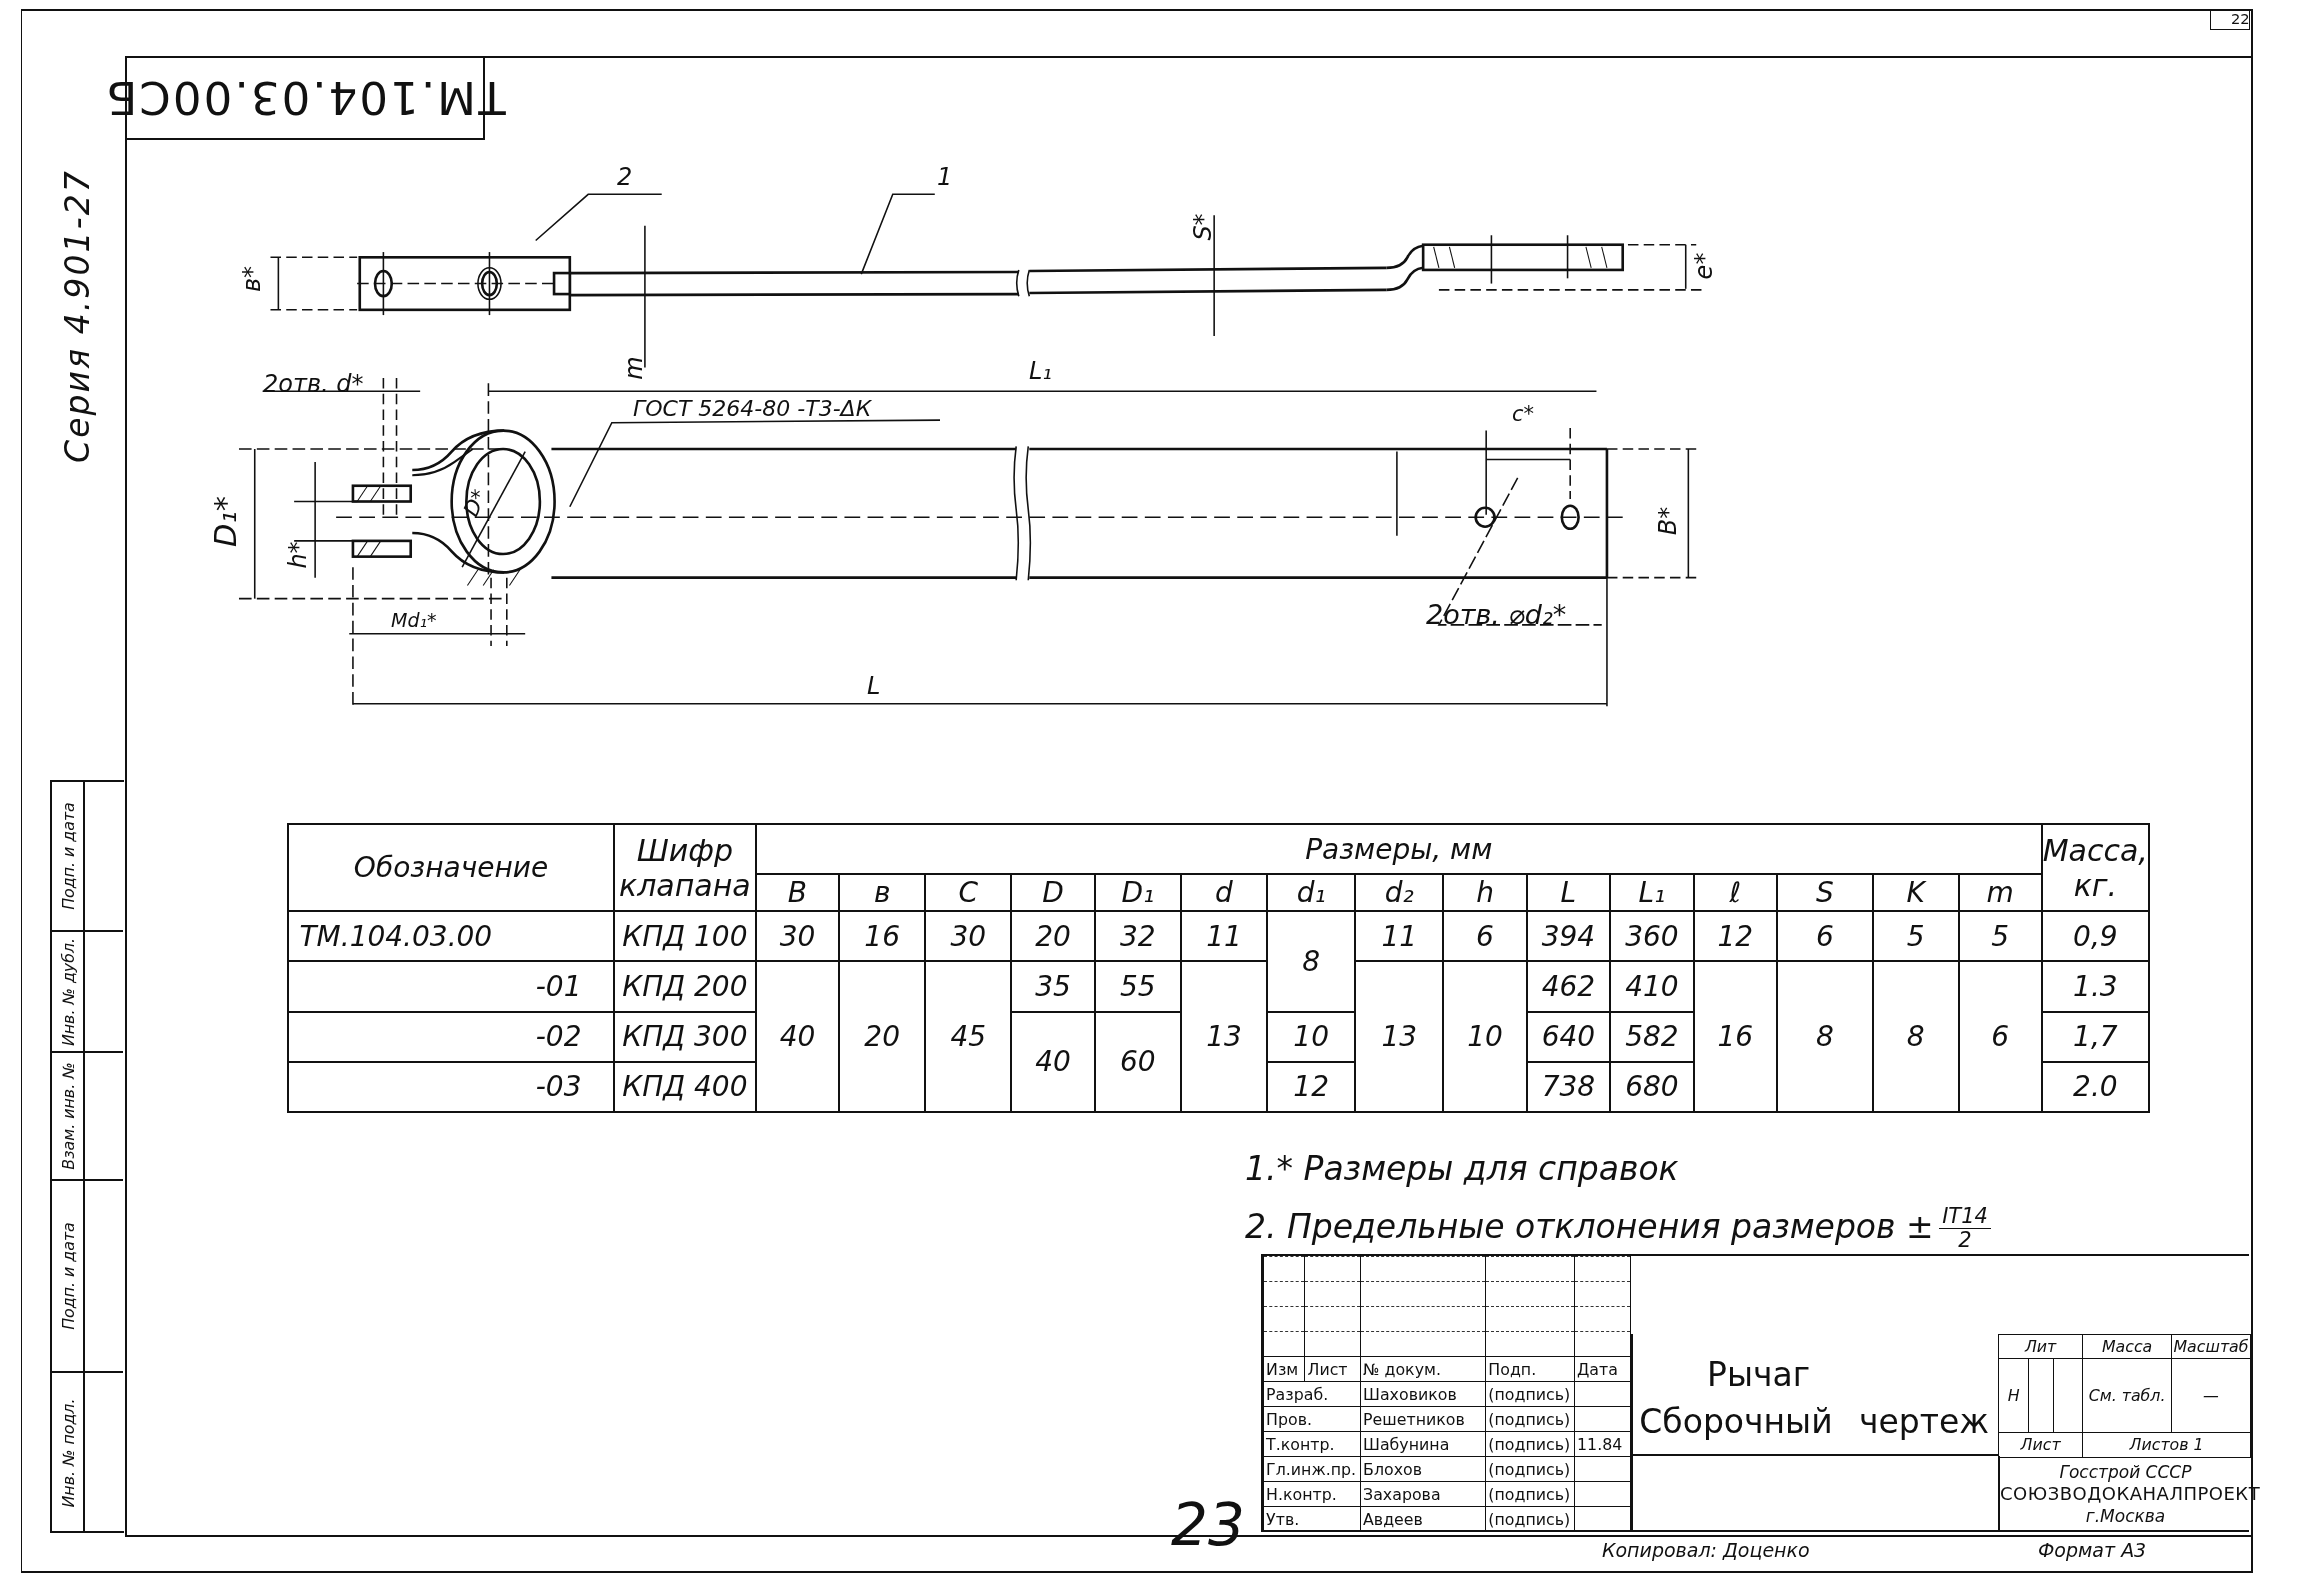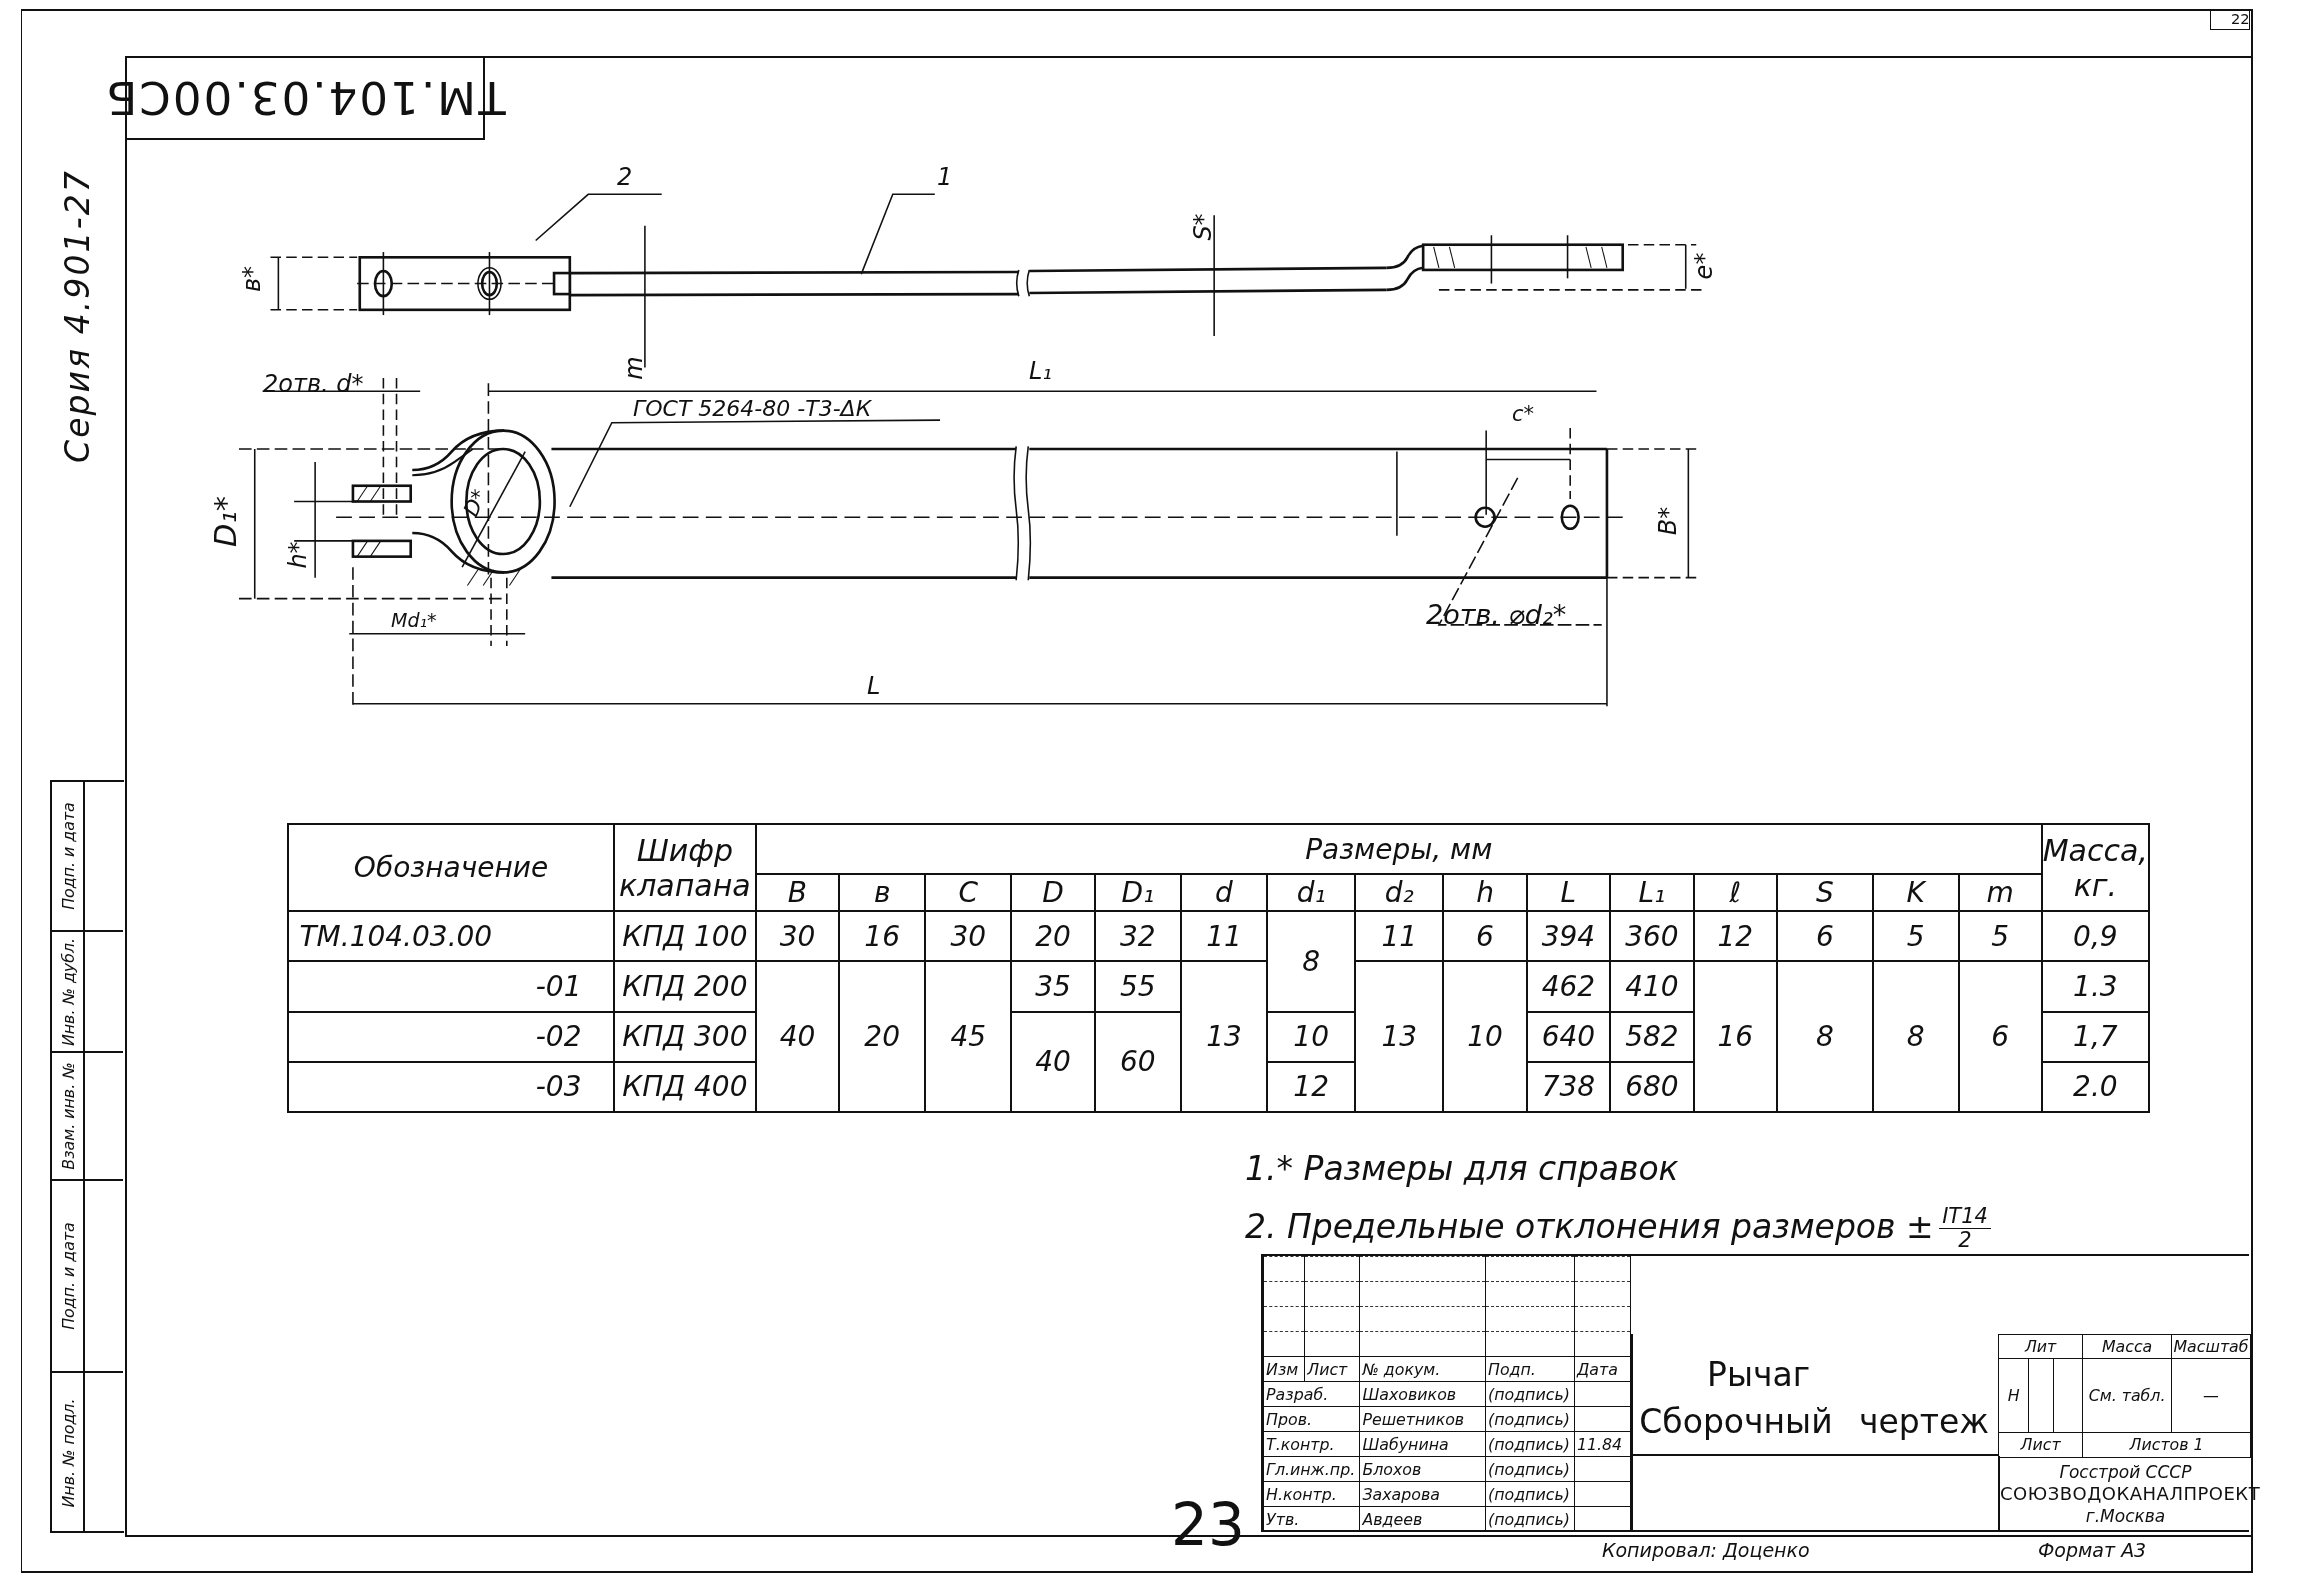--- a/index.html
+++ b/index.html
@@ -29,39 +29,39 @@
   table.spec th{font-size:28px;}
   table.spec .small{font-size:30px;}
   table.spec td.left{text-align:left;padding-left:10.5px;}
   table.spec td.right{text-align:right;padding-right:31.5px;}
   .notes{left:1245px;top:1140px;font-size:33px;font-style:italic;line-height:58px;}
   .notes .frac{display:inline-block;vertical-align:middle;text-align:center;font-size:21px;line-height:23px;margin-left:5.3px;}
   .notes .frac span{display:block;}
   .notes .frac .num{border-bottom:1.6px solid #111;padding:0 3.2px;}
   
   .tb{left:1261px;top:1254px;width:988px;height:278px;border:2.6px solid #111;border-right:none;box-sizing:border-box;}
-  table.rev{position:absolute;left:0;top:0;width:368px;height:276px;border-collapse:collapse;font-size:15.8px;font-style:italic;}
+  table.rev{position:absolute;left:0;top:0;width:368px;height:276px;border-collapse:collapse;font-size:15.8px;}
   table.rev td{border:1.6px solid #111;padding:0 2.1px;white-space:nowrap;overflow:hidden;}
   table.rev tr.blank td{border-top:1.6px dashed #333;border-bottom:1.6px dashed #333;}
   .tb-code{position:absolute;left:368px;top:0;width:621px;height:78px;border-left:2.6px solid #111;border-bottom:2.1px solid #111;
            box-sizing:border-box;font-size:45px;display:flex;align-items:center;justify-content:center;letter-spacing:1.1px;}
   .tb-name{position:absolute;left:368px;top:78px;width:368px;height:122px;border-left:2.6px solid #111;border-bottom:2.1px solid #111;
            box-sizing:border-box;font-size:33px;}
   .tb-name .l1{position:absolute;left:74px;top:21px;}
   .tb-name .l2{position:absolute;left:6.3px;top:68px;}
   .tb-name .l3{position:absolute;left:226px;top:68px;}
   .tb-empty{position:absolute;left:368px;top:200px;width:368px;height:76px;border-left:2.6px solid #111;box-sizing:border-box;}
   table.lit{position:absolute;left:735px;top:78px;width:253px;height:122px;border-collapse:collapse;font-size:15.8px;font-style:italic;text-align:center;}
   table.lit td{border:1.6px solid #111;padding:0;}
   .tb-org{position:absolute;left:735px;top:200px;width:253px;height:76px;border-left:2.1px solid #111;box-sizing:border-box;
           text-align:center;font-size:17px;font-style:italic;line-height:22px;padding-top:5.3px;}
   .tb-org .big{font-style:normal;font-size:18px;letter-spacing:0.5px;}
   .copied{left:1602px;top:1539px;font-size:19px;font-style:italic;}
   .format{left:2038px;top:1539px;font-size:19px;font-style:italic;}
-  .handnum{left:1171px;top:1491px;font-size:58px;}
+  .handnum{left:1171px;top:1491px;font-size:58px;font-style:italic;}
   .lbl-draw{position:absolute;font-style:italic;font-size:24px;}
 </style>
 </head>
 <body>
 
 <div class="abs frame-outer"></div>
 <div class="abs frame-inner"></div>
 <div class="abs sheet-num">22</div>
 <div class="abs stamp">ТМ.104.03.00СБ</div>
 <div class="abs series">

